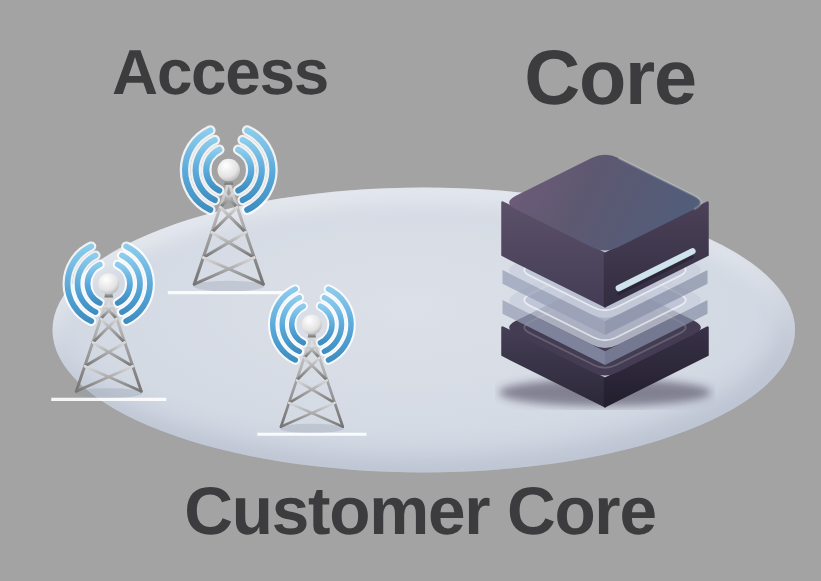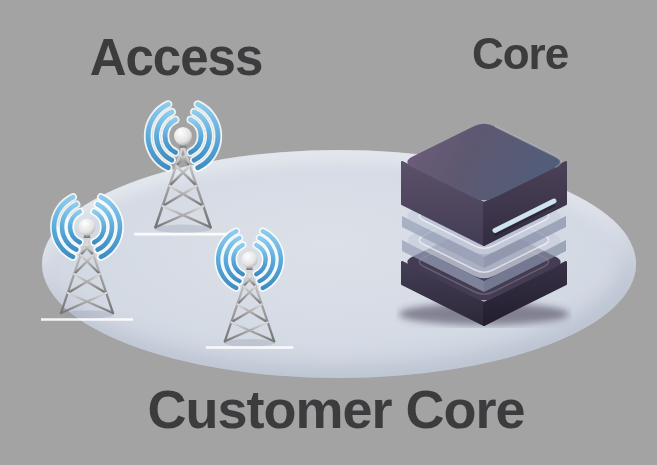--- a/index.html
+++ b/index.html
@@ -26,21 +26,21 @@
     position:absolute;
     transform:translateX(-50%);
     color:#3c3c3e;
     font-weight:bold;
     letter-spacing:-1px;
     white-space:nowrap;
     z-index:3;
     line-height:1;
   }
   #label-access{left:176px;top:32px;font-size:51px;}
-  #label-core{left:488px;top:32px;font-size:44px;margin-left:32px;}
+  #label-core{left:488px;top:32px;font-size:62px;}
   #label-customer-edge{left:336px;top:382px;font-size:54px;}
   .tower{position:absolute;z-index:2;}
   #tower-a{left:130px;top:100px;height:140px;width:106px;}
   #tower-b{left:37px;top:193px;height:132px;width:100px;}
   #tower-c{left:202px;top:227px;height:126px;width:95px;}
   .core-switch{position:absolute;left:396px;top:112px;width:176px;height:216px;z-index:2;}
   .defs-holder{position:absolute;width:0;height:0;overflow:hidden;}
 </style>
 </head>
 <body>

